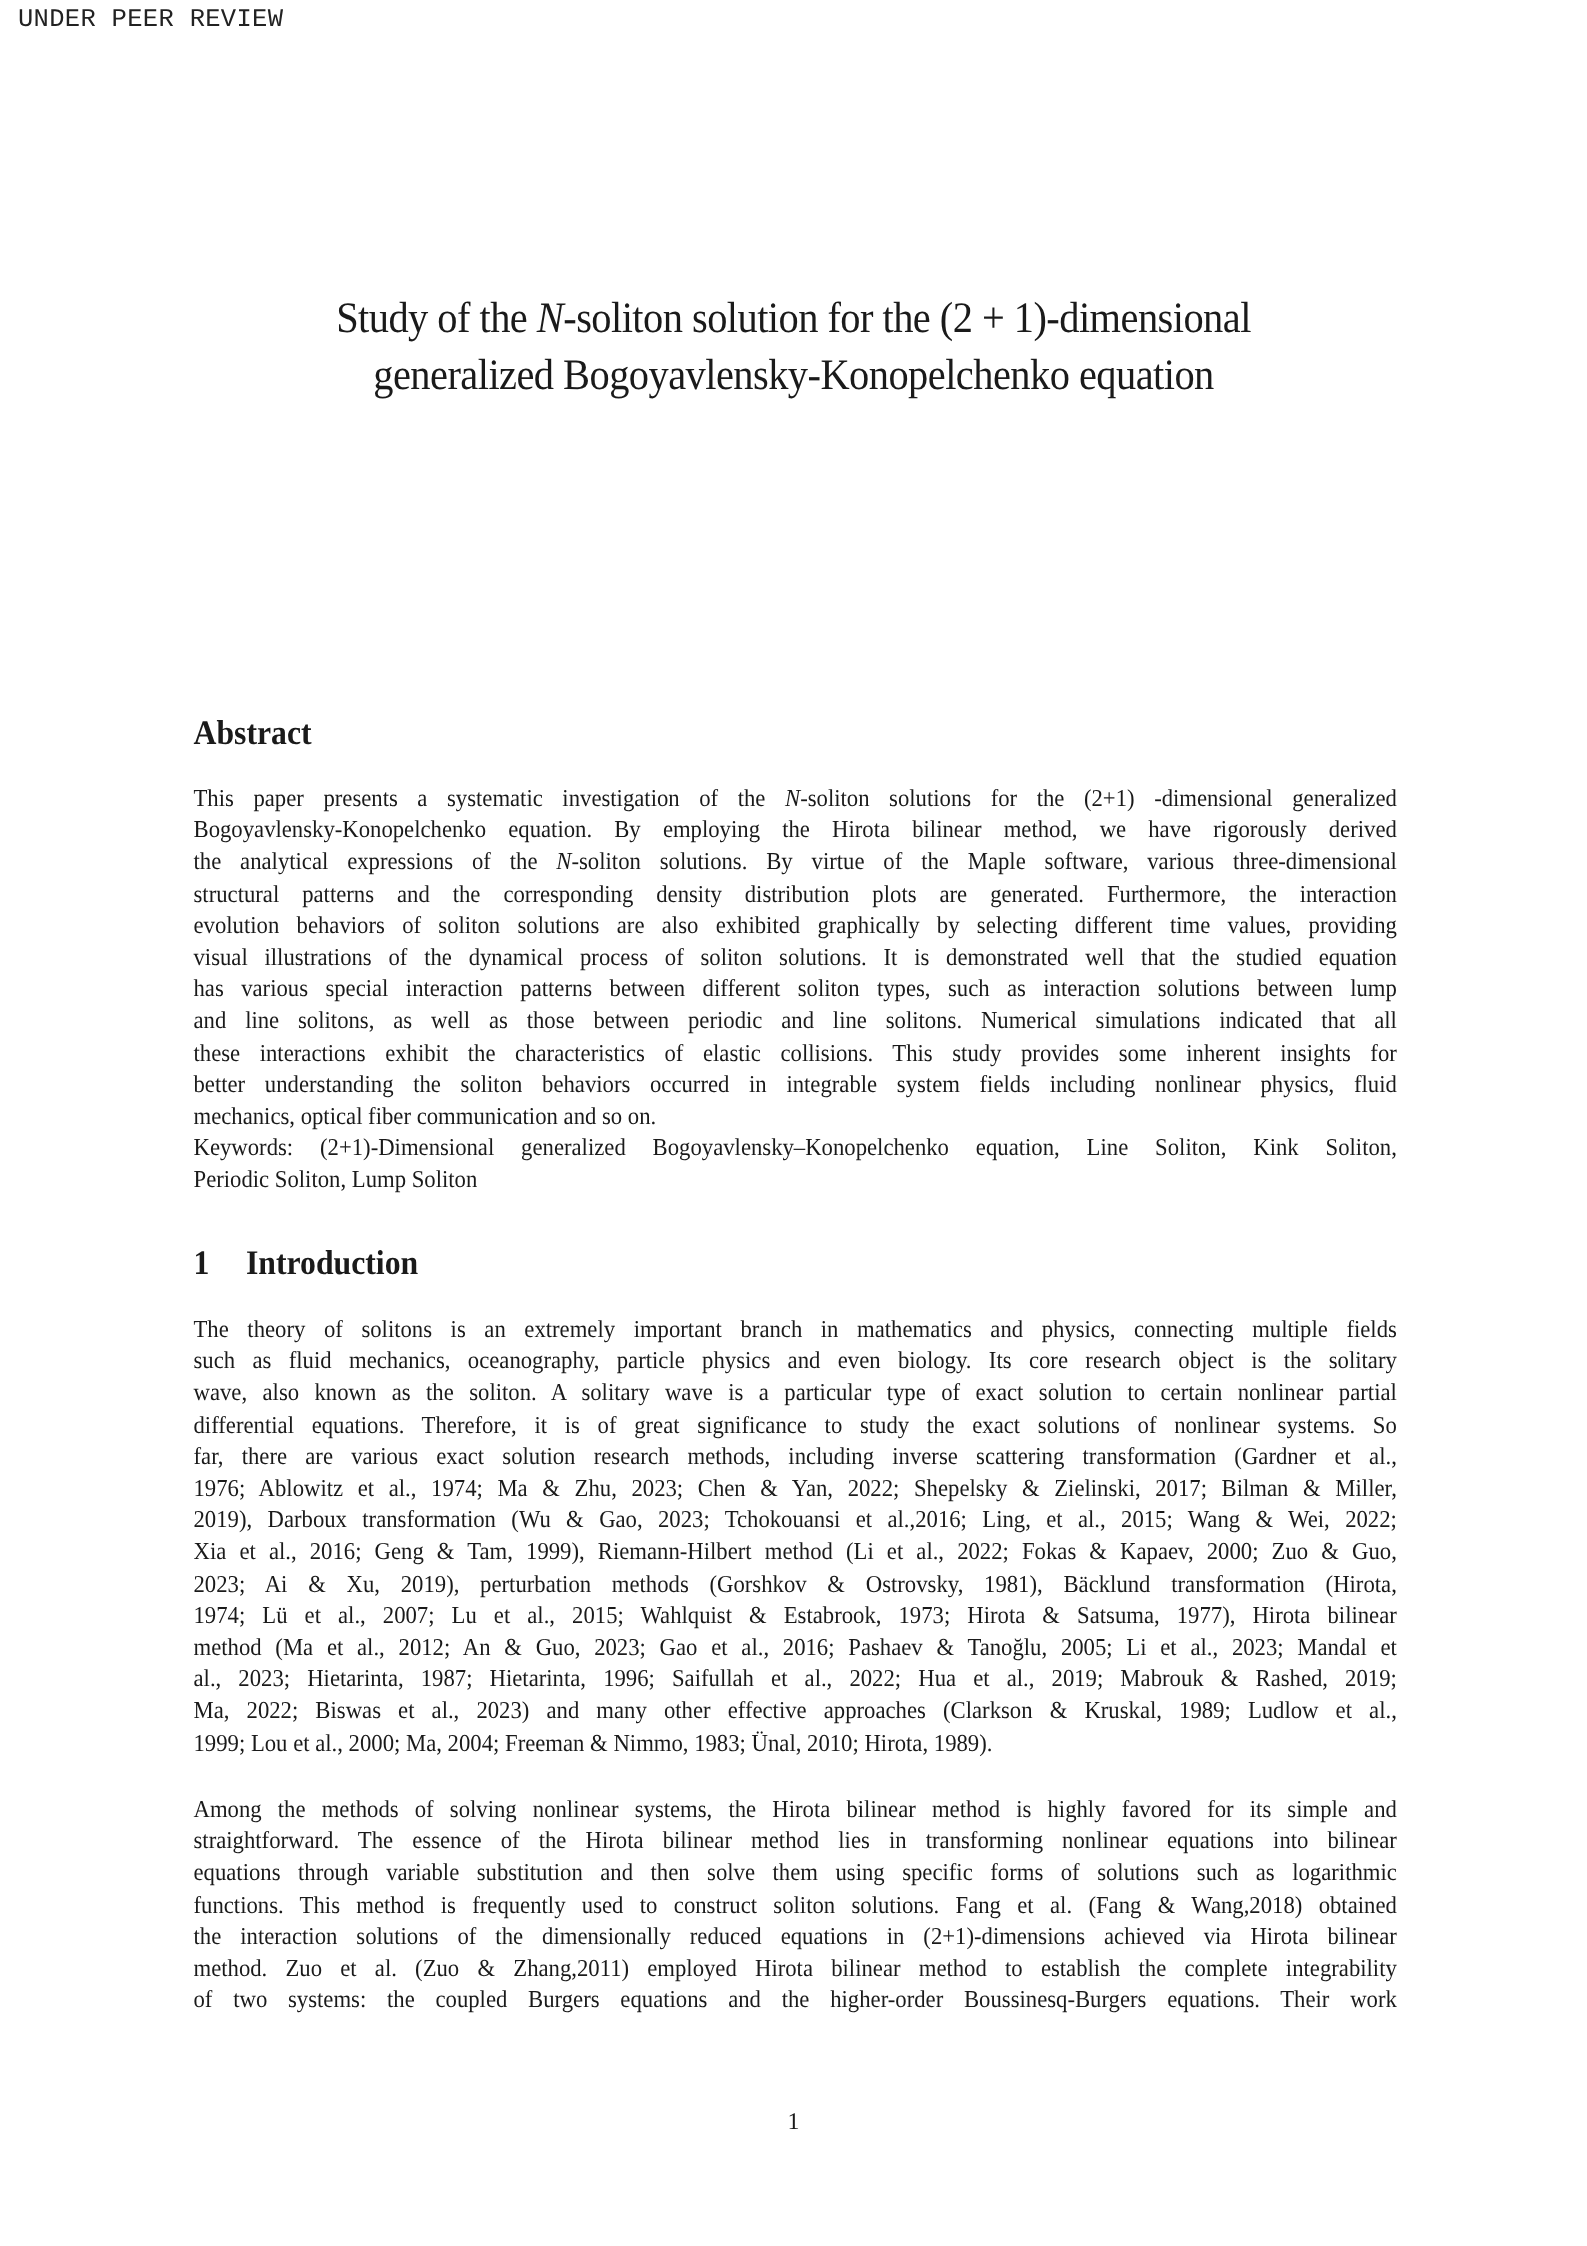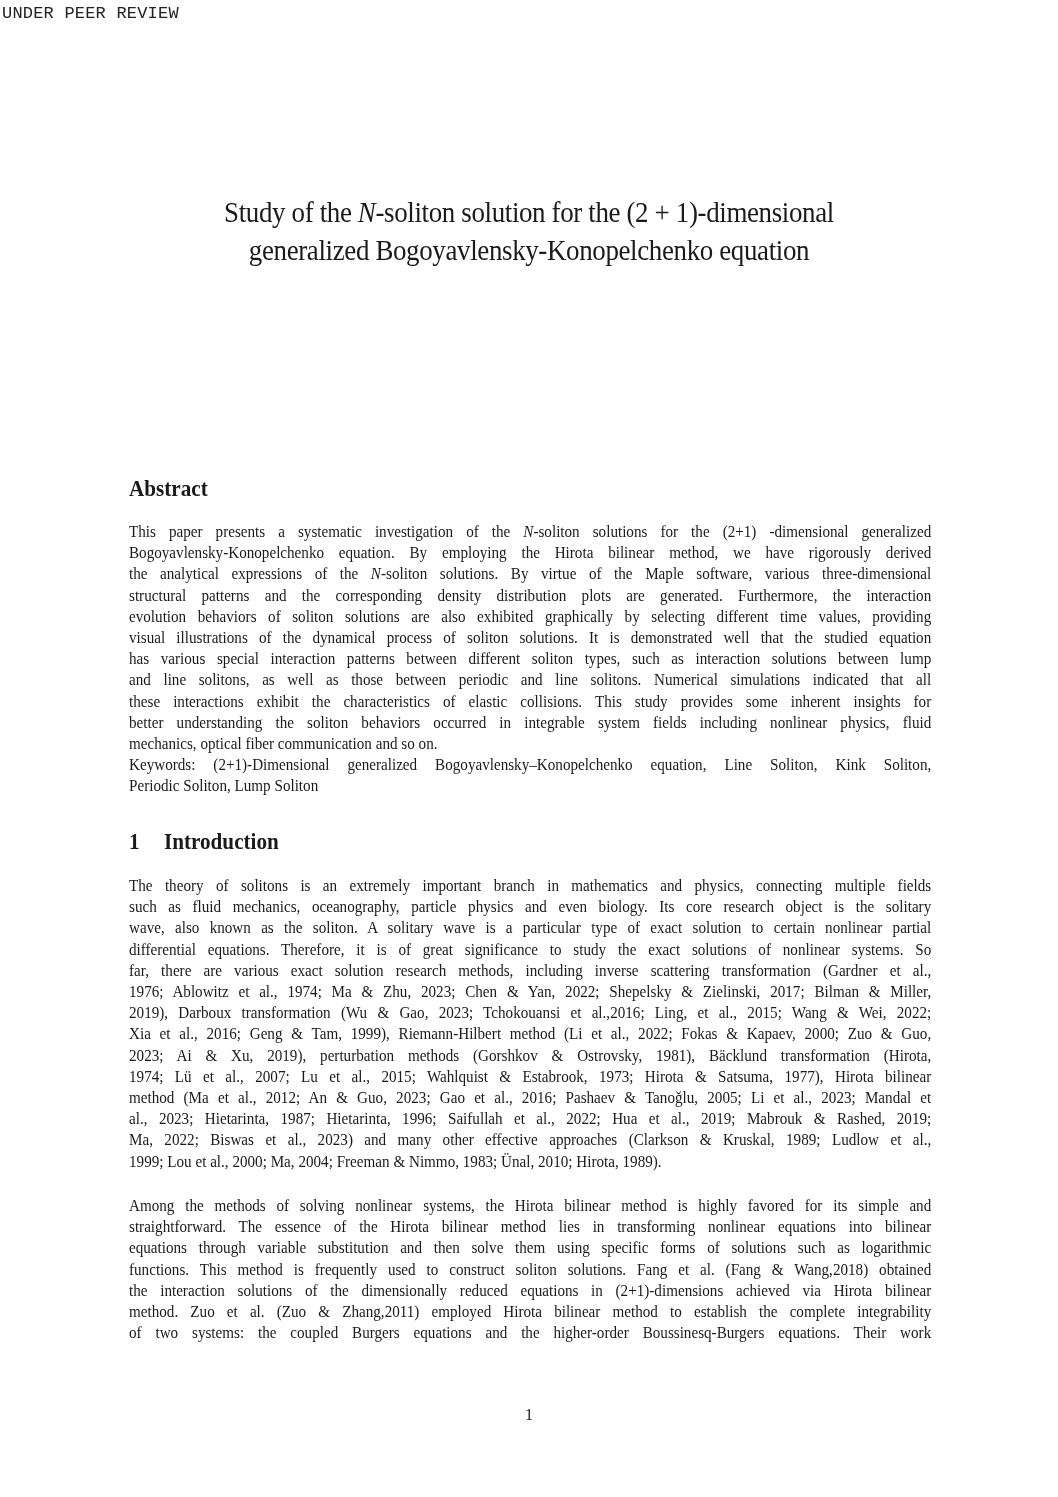--- a/index.html
+++ b/index.html
@@ -1,21 +1,21 @@
 <!DOCTYPE html>
 <html><head>
   <meta charset="utf-8">
   <style>
     html, body { margin: 0; padding: 0; background: #ffffff; }
     body {
       width: 1058px; height: 1497px; position: relative; overflow: hidden;
       font-family: "Liberation Serif", serif; color: #1a1a1a;
     }
     .watermark {
-      position: absolute; left: 2px; top: 4px;
+      position: absolute; left: 12px; top: 4px;
       font-family: "Liberation Mono", monospace; font-size: 17px; letter-spacing: 0.2px;
       color: #222;
     }
     .title {
       position: absolute; left: 129px; width: 800px; top: 193px;
       text-align: center; font-size: 29px; line-height: 38px; letter-spacing: -0.4px;
       transform: scaleX(0.93); transform-origin: center;
     }
     .title i { font-style: italic; }
     .section-heading {

